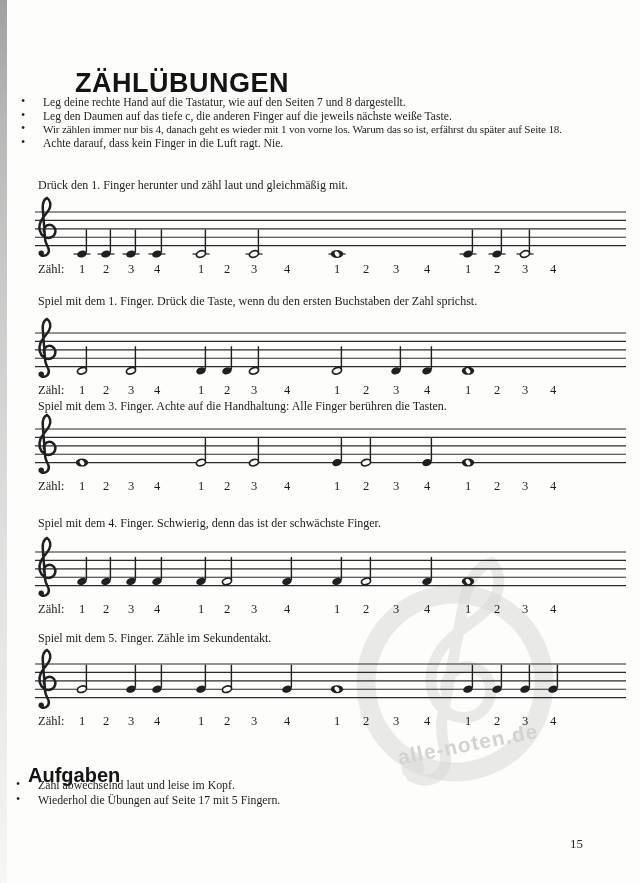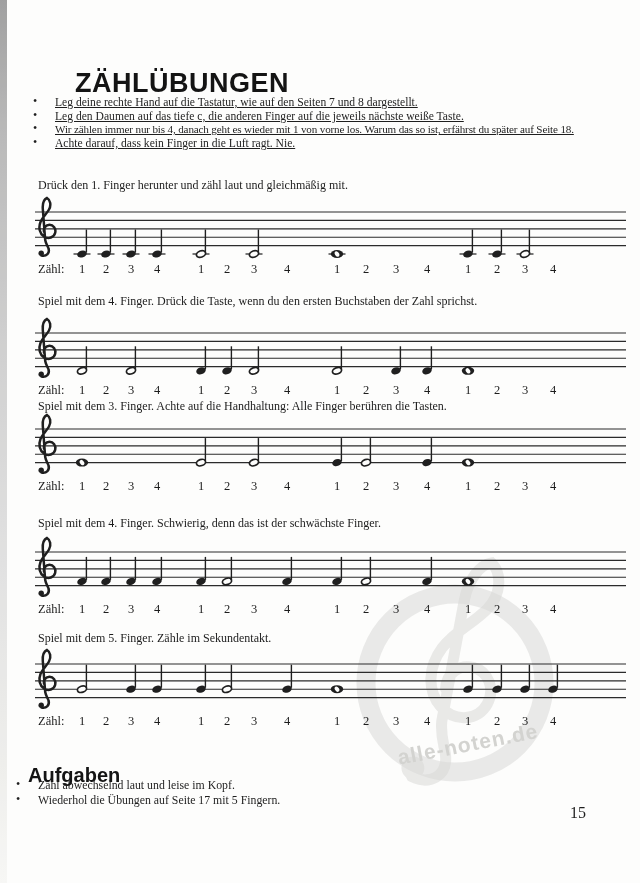--- a/index.html
+++ b/index.html
@@ -16,31 +16,31 @@
     opacity:.8;filter:blur(.4px);
   }
   .page-title{
     position:absolute;left:28px;top:50px;
     font-family:"Liberation Sans", sans-serif;font-weight:bold;
     font-size:27px;letter-spacing:.5px;color:#141414;white-space:nowrap;margin-left:47px;
   }
   ul.bullets{margin:0;padding:0;list-style:none;position:absolute;}
   ul.bullets li{position:relative;padding-left:27px;white-space:nowrap;}
   ul.bullets li::before{content:"\2022";position:absolute;left:5px;top:-1px;font-size:12px;}
-  ul.intro{left:28px;top:96px;font-size:11.6px;line-height:13.6px;text-decoration:underline;}
+  ul.intro{left:16px;top:96px;font-size:11.6px;line-height:13.6px;}
   ul.intro li:nth-child(3){font-size:11.1px;letter-spacing:-.15px;}
   ul.tasks{left:11px;top:778px;font-size:11.8px;line-height:14.5px;}
   .caption{position:absolute;left:38px;font-size:12px;white-space:nowrap;color:#1c1c1c;}
   .staff-svg{position:absolute;left:0;width:640px;height:84px;display:block;}
   .staff-svg text{font-family:"Liberation Serif", serif;font-size:12.5px;fill:#1c1c1c;}
   .tasks-heading{
     position:absolute;left:28px;top:747px;
     font-family:Liberation Sans, sans-serif;font-weight:bold;font-size:20px;color:#141414;
   }
-  .page-number{position:absolute;left:570px;top:804px;font-size:16px;}
+  .page-number{position:absolute;left:570px;top:836px;font-size:13px;}
   .watermark-text{
     position:absolute;left:398px;top:746px;
     font-family:"Liberation Sans", sans-serif;font-weight:bold;font-size:21px;
     color:#d3d3d0;letter-spacing:1px;transform:rotate(-11deg);transform-origin:0 50%;
     white-space:nowrap;
   }
 </style>
 </head>
 <body>
 
@@ -117,21 +117,21 @@
       <text x="337" y="77" text-anchor="middle">1</text>
       <text x="366" y="77" text-anchor="middle">2</text>
       <text x="396" y="77" text-anchor="middle">3</text>
       <text x="427" y="77" text-anchor="middle">4</text>
       <text x="468" y="77" text-anchor="middle">1</text>
       <text x="497" y="77" text-anchor="middle">2</text>
       <text x="525" y="77" text-anchor="middle">3</text>
       <text x="553" y="77" text-anchor="middle">4</text>
     </svg>
 
-  <div class="caption" style="top:294px;">Spiel mit dem 4. Finger.  Drück die Taste, wenn du den ersten Buchstaben der Zahl sprichst.</div>
+  <div class="caption" style="top:294px;">Spiel mit dem 1. Finger.  Drück die Taste, wenn du den ersten Buchstaben der Zahl sprichst.</div>
   <svg class="staff-svg" style="top:317px;" viewBox="0 0 640 84">
       <line x1="35" x2="626" y1="16" y2="16" stroke="#2b2b2b" stroke-width="1.15"></line>
       <line x1="35" x2="626" y1="24.4" y2="24.4" stroke="#2b2b2b" stroke-width="1.15"></line>
       <line x1="35" x2="626" y1="32.8" y2="32.8" stroke="#2b2b2b" stroke-width="1.15"></line>
       <line x1="35" x2="626" y1="41.2" y2="41.2" stroke="#2b2b2b" stroke-width="1.15"></line>
       <line x1="35" x2="626" y1="49.6" y2="49.6" stroke="#2b2b2b" stroke-width="1.15"></line>
       <path d="M 41.5 59.5 C 46.5 60.5 50 57 48.5 52.5 C 47.8 50.2 46 48.4 45.2 44 L 42.8 13 C 42.4 7.5 44.3 3.2 47 2 C 50.2 3.8 51.5 9 49 13.5 C 46.5 18 42.5 21 40.5 26 C 38.3 31.5 39.5 37.5 44 40.5 C 48.5 43.5 54 41.5 55.2 36.8 C 56.2 32.5 53.3 28.8 49.5 28.8 C 45.8 28.8 43.2 32 44 35.8" fill="none" stroke="#1f1f1f" stroke-width="2.5" stroke-linecap="round"></path>
       <circle cx="41.2" cy="57.3" r="2.7" fill="#1f1f1f"></circle>
       <ellipse cx="82" cy="53.800000000000004" rx="4.7" ry="3.1" fill="#fdfdfc" stroke="#1f1f1f" stroke-width="1.7" transform="rotate(-18 82 53.800000000000004)"></ellipse>
       <line x1="86.4" x2="86.4" y1="52.300000000000004" y2="29.300000000000004" stroke="#1f1f1f" stroke-width="1.4"></line>

